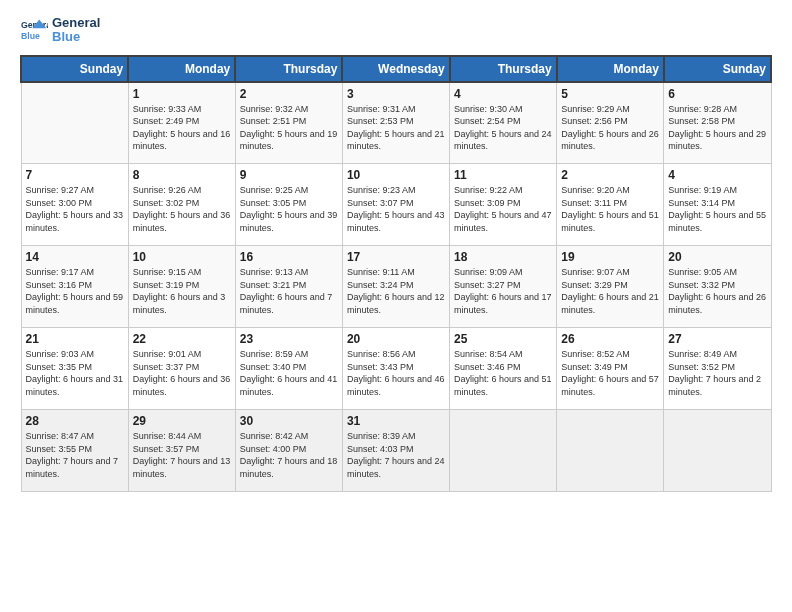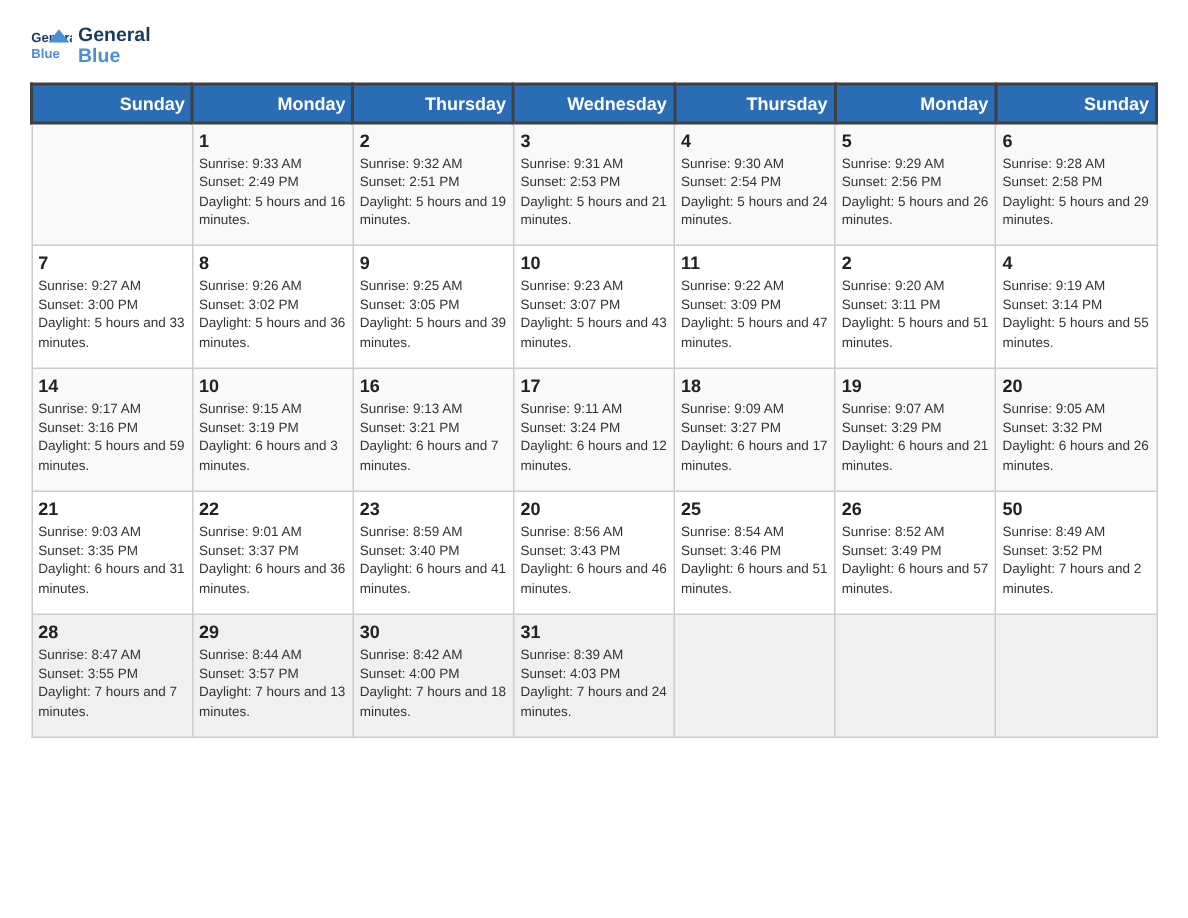--- a/index.html
+++ b/index.html
@@ -225,21 +225,21 @@
           </td>
           <td>
             <span class="day-number">25</span>
             <div class="day-info">Sunrise: 8:54 AM<br>Sunset: 3:46 PM<br>Daylight: 6 hours and 51 minutes.</div>
           </td>
           <td>
             <span class="day-number">26</span>
             <div class="day-info">Sunrise: 8:52 AM<br>Sunset: 3:49 PM<br>Daylight: 6 hours and 57 minutes.</div>
           </td>
           <td>
-            <span class="day-number">50</span>
+            <span class="day-number">27</span>
             <div class="day-info">Sunrise: 8:49 AM<br>Sunset: 3:52 PM<br>Daylight: 7 hours and 2 minutes.</div>
           </td>
         </tr>
         <tr>
           <td>
             <span class="day-number">28</span>
             <div class="day-info">Sunrise: 8:47 AM<br>Sunset: 3:55 PM<br>Daylight: 7 hours and 7 minutes.</div>
           </td>
           <td>
             <span class="day-number">29</span>

